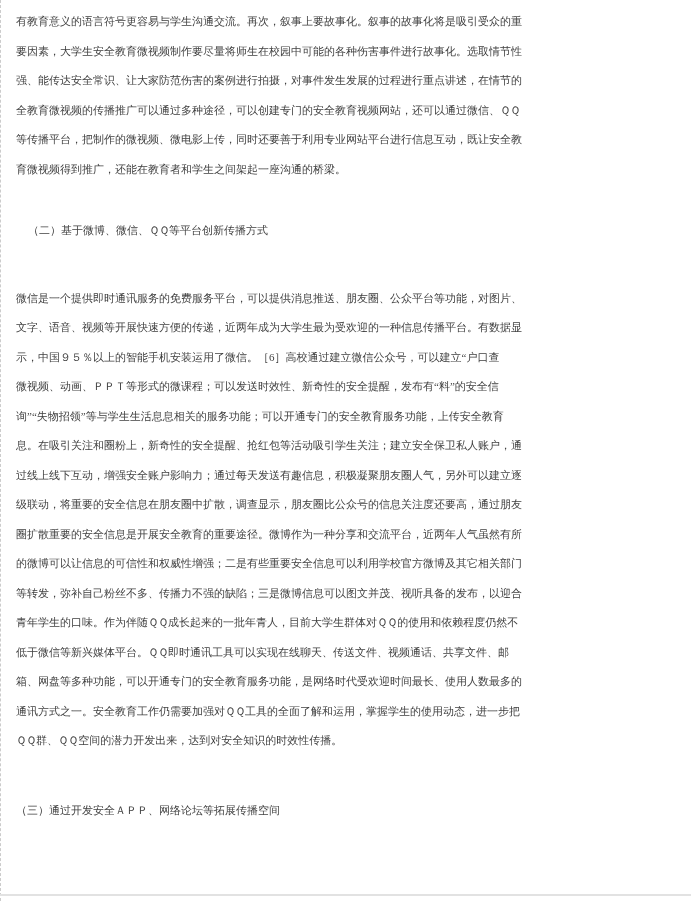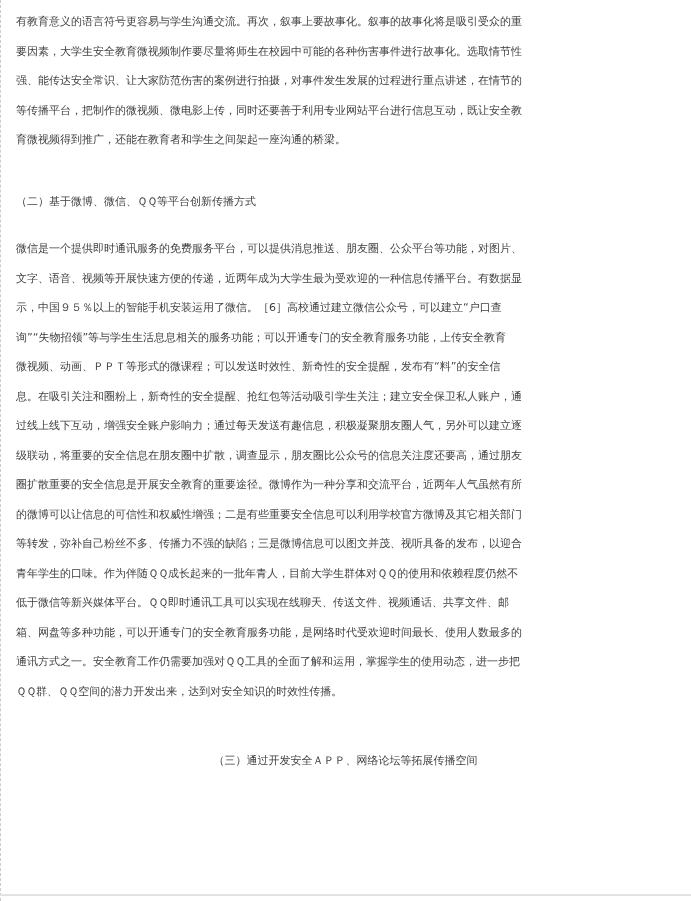--- a/index.html
+++ b/index.html
@@ -34,55 +34,56 @@
     color: #3f3f3f;
     font-size: 11px;
     line-height: 29.5px;
     letter-spacing: 0;
   }
   .para .text-line,
   .heading {
     white-space: nowrap;
     overflow: hidden;
   }
-  .heading-2 { margin-top: 32px; }
-  .para-2   { margin-top: 18px; }
-  .heading-3 { margin-top: 40px; text-align: center; }
+  .heading-2 { margin-top: 32px; margin-left: 12px; }
+  .para-2   { margin-top: 38px; font-family: Liberation Serif, serif; }
+  .heading-3 { margin-top: 40px; }
   .bottom-divider {
     position: absolute;
     left: 0; right: 0;
     top: 894px;
     height: 2px;
     background: #e2e2e2;
   }
 </style>
 </head>
 <body>
 
 <div class="page">
   <div class="left-edge"></div>
 
   <div class="content">
 
     <div class="para para-1">
       <div class="text-line">有教育意义的语言符号更容易与学生沟通交流。再次，叙事上要故事化。叙事的故事化将是吸引受众的重</div>
       <div class="text-line">要因素，大学生安全教育微视频制作要尽量将师生在校园中可能的各种伤害事件进行故事化。选取情节性</div>
       <div class="text-line">强、能传达安全常识、让大家防范伤害的案例进行拍摄，对事件发生发展的过程进行重点讲述，在情节的</div>
+      <div class="text-line">全教育微视频的传播推广可以通过多种途径，可以创建专门的安全教育视频网站，还可以通过微信、ＱＱ</div>
       <div class="text-line">等传播平台，把制作的微视频、微电影上传，同时还要善于利用专业网站平台进行信息互动，既让安全教</div>
       <div class="text-line">育微视频得到推广，还能在教育者和学生之间架起一座沟通的桥梁。</div>
     </div>
 
     <div class="heading heading-2">（二）基于微博、微信、ＱＱ等平台创新传播方式</div>
 
     <div class="para para-2">
       <div class="text-line">微信是一个提供即时通讯服务的免费服务平台，可以提供消息推送、朋友圈、公众平台等功能，对图片、</div>
       <div class="text-line">文字、语音、视频等开展快速方便的传递，近两年成为大学生最为受欢迎的一种信息传播平台。有数据显</div>
       <div class="text-line">示，中国９５％以上的智能手机安装运用了微信。［6］高校通过建立微信公众号，可以建立“户口查</div>
+      <div class="text-line">微视频、动画、ＰＰＴ等形式的微课程；可以发送时效性、新奇性的安全提醒，发布有“料”的安全信</div>
       <div class="text-line">询”“失物招领”等与学生生活息息相关的服务功能；可以开通专门的安全教育服务功能，上传安全教育</div>
-      <div class="text-line">微视频、动画、ＰＰＴ等形式的微课程；可以发送时效性、新奇性的安全提醒，发布有“料”的安全信</div>
       <div class="text-line">息。在吸引关注和圈粉上，新奇性的安全提醒、抢红包等活动吸引学生关注；建立安全保卫私人账户，通</div>
       <div class="text-line">过线上线下互动，增强安全账户影响力；通过每天发送有趣信息，积极凝聚朋友圈人气，另外可以建立逐</div>
       <div class="text-line">级联动，将重要的安全信息在朋友圈中扩散，调查显示，朋友圈比公众号的信息关注度还要高，通过朋友</div>
       <div class="text-line">圈扩散重要的安全信息是开展安全教育的重要途径。微博作为一种分享和交流平台，近两年人气虽然有所</div>
       <div class="text-line">的微博可以让信息的可信性和权威性增强；二是有些重要安全信息可以利用学校官方微博及其它相关部门</div>
       <div class="text-line">等转发，弥补自己粉丝不多、传播力不强的缺陷；三是微博信息可以图文并茂、视听具备的发布，以迎合</div>
       <div class="text-line">青年学生的口味。作为伴随ＱＱ成长起来的一批年青人，目前大学生群体对ＱＱ的使用和依赖程度仍然不</div>
       <div class="text-line">低于微信等新兴媒体平台。ＱＱ即时通讯工具可以实现在线聊天、传送文件、视频通话、共享文件、邮</div>
       <div class="text-line">箱、网盘等多种功能，可以开通专门的安全教育服务功能，是网络时代受欢迎时间最长、使用人数最多的</div>
       <div class="text-line">通讯方式之一。安全教育工作仍需要加强对ＱＱ工具的全面了解和运用，掌握学生的使用动态，进一步把</div>

